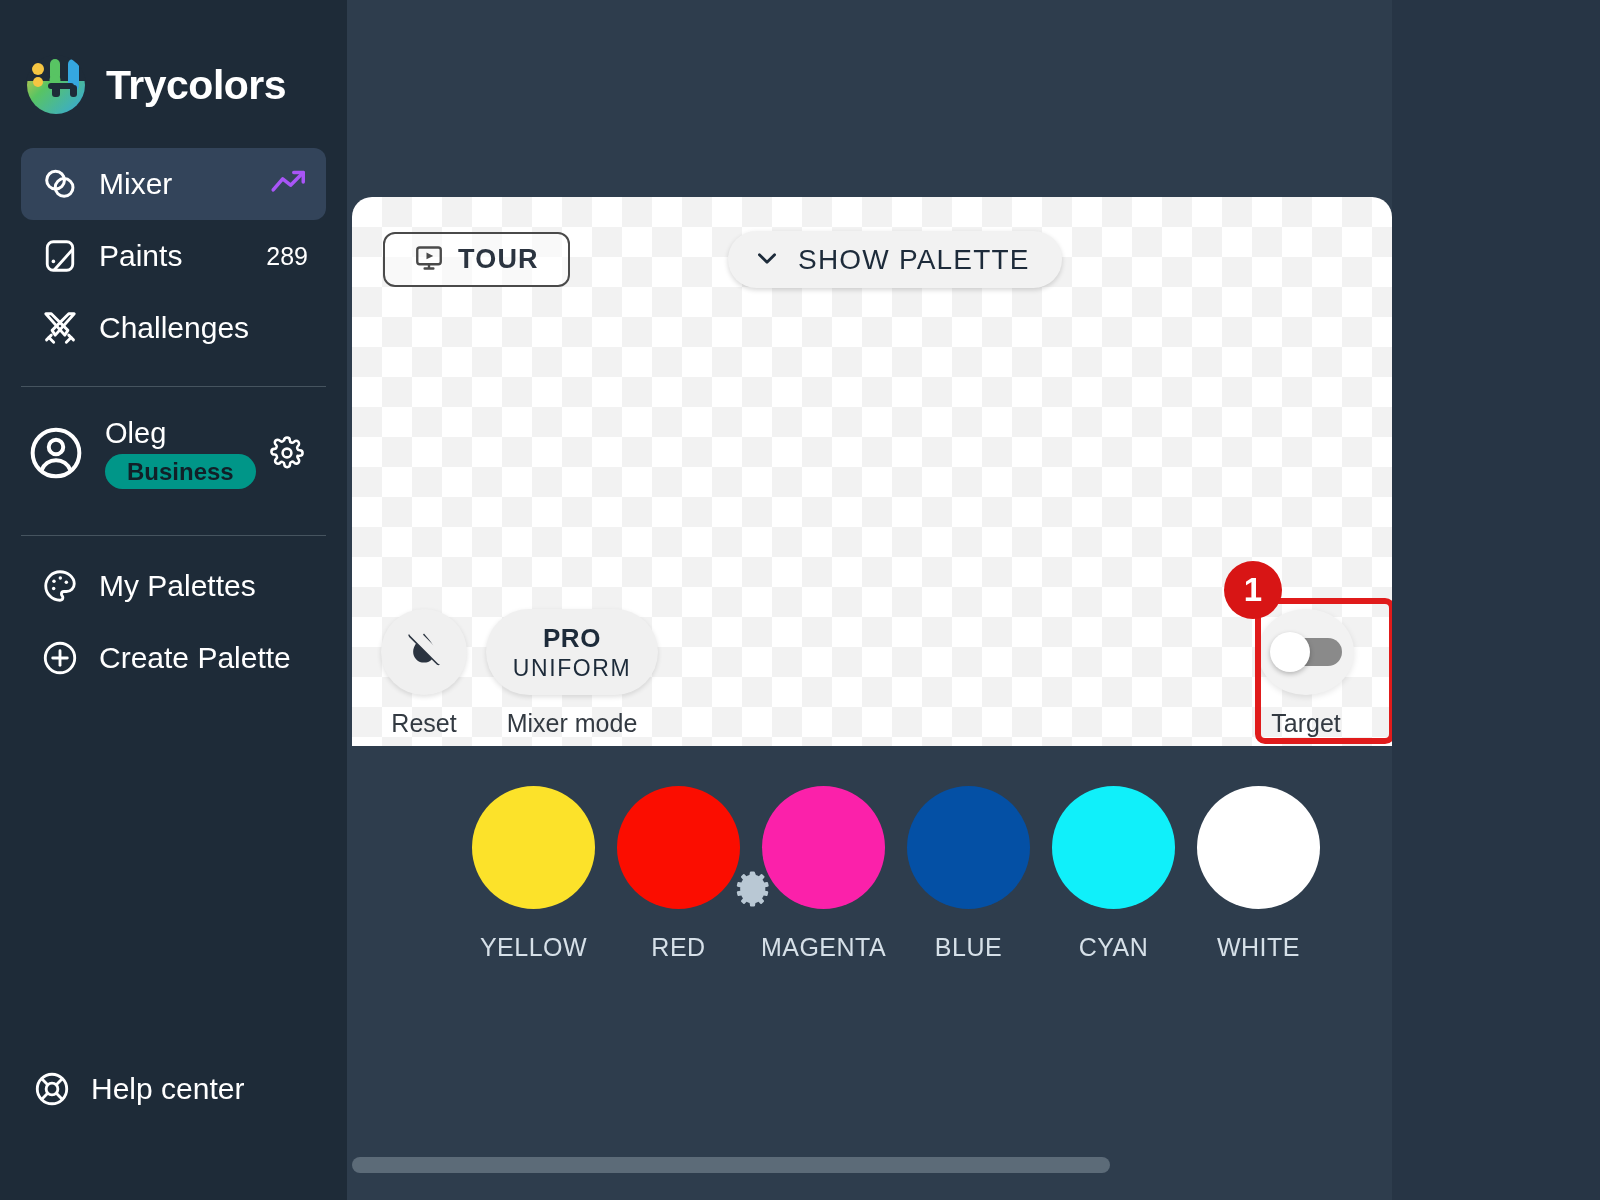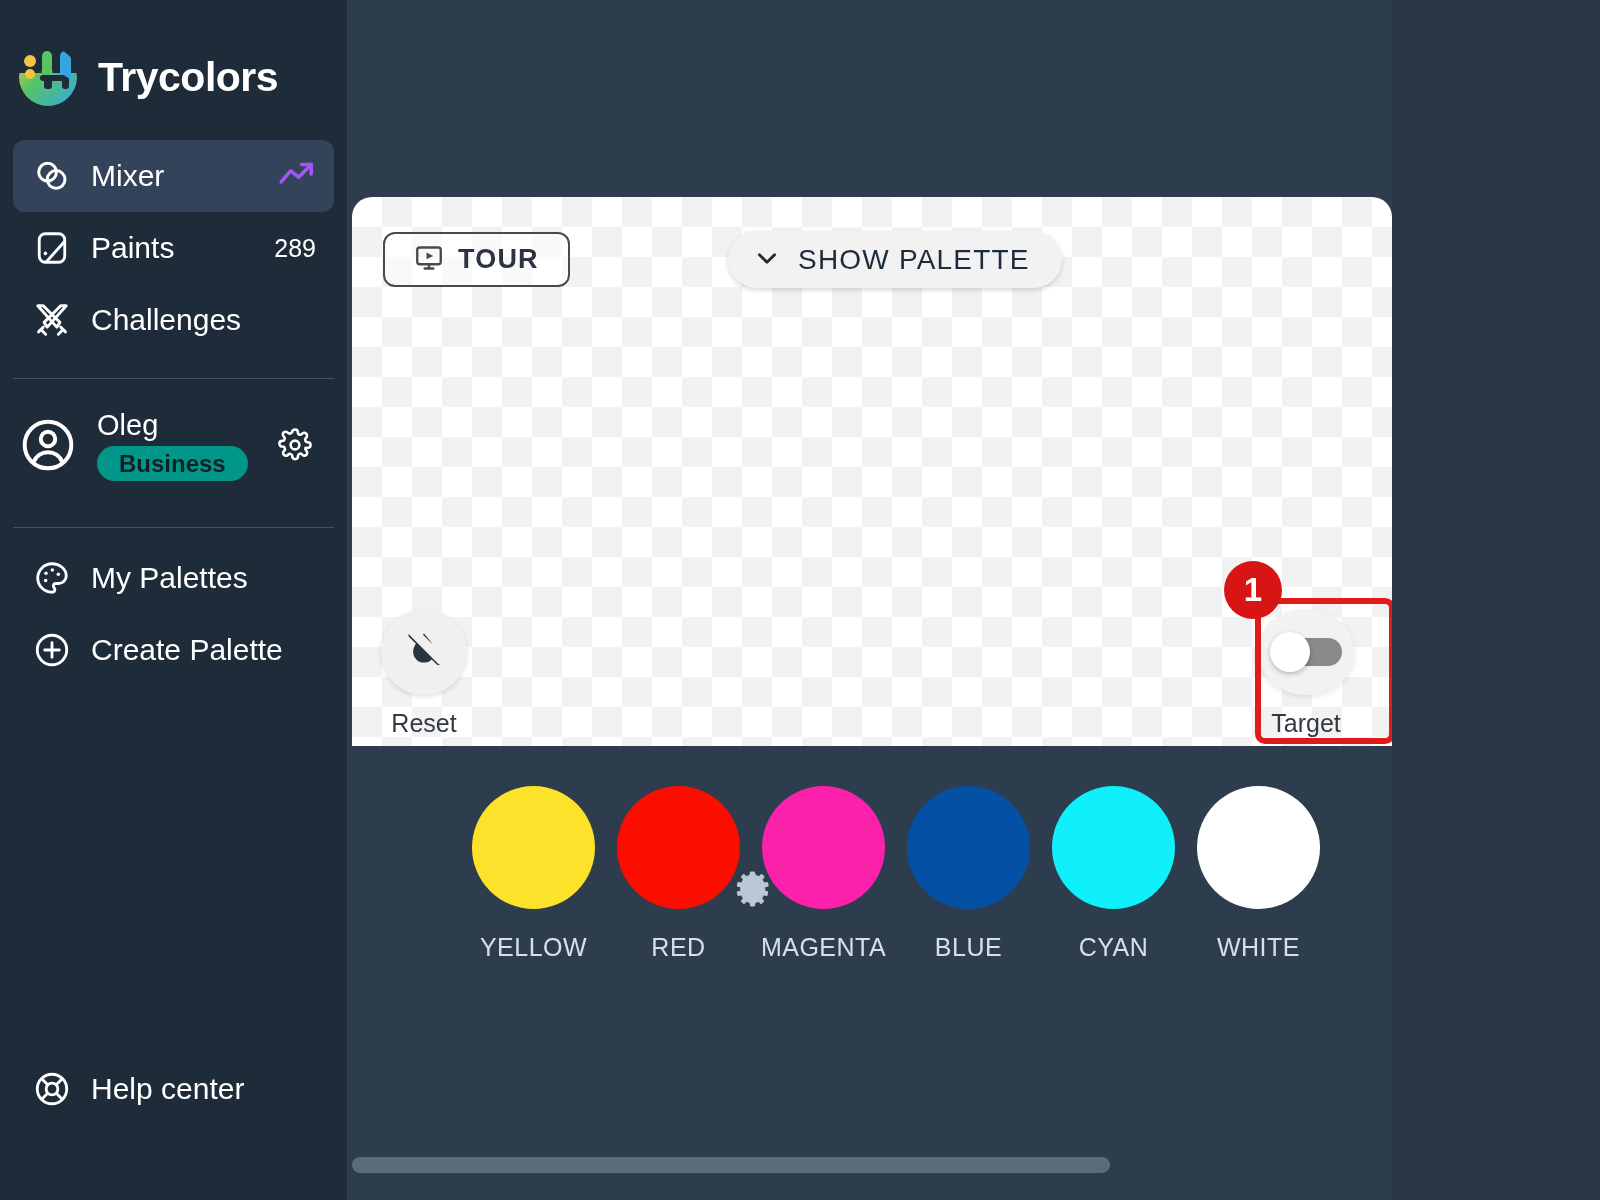--- a/index.html
+++ b/index.html
@@ -19,21 +19,21 @@
     background: #0c1116;
   }
 
   
   #sidebar {
     position: absolute;
     left: 0; top: 0;
     width: 347px;
     height: 1200px;
     background: #1e2b38;
-    padding: 0;
+    padding: 8px;
   }
 
   .brand {
     display: flex;
     align-items: center;
     gap: 20px;
     padding: 42px 0 0 18px;
     height: 112px;
   }
   .brand-logo {
@@ -572,20 +572,27 @@
             <svg width="42" height="42" viewBox="0 0 24 24">
               <path d="M12 2.6c3.1 3.8 6.2 6.9 6.2 10.4A6.2 6.2 0 0 1 12 19.2a6.2 6.2 0 0 1-6.2-6.2C5.8 9.5 8.9 6.4 12 2.6z" fill="#2b3440"></path>
               <path d="M4.4 3.6 L20.2 19.4" stroke="#2b3440" stroke-width="2.6" stroke-linecap="round"></path>
               <path d="M4.4 3.6 L20.2 19.4" stroke="#f0f0f0" stroke-width="5.6" stroke-linecap="round" transform="translate(1.7,-1.7)"></path>
             </svg>
           </span>
         </span>
         <span class="ctl-caption">Reset</span>
       </div>
 
+      <div class="ctl-mixer-mode">
+        <span class="ctl-pill">
+          <span class="ctl-pill-top">PRO</span>
+          <span class="ctl-pill-bottom">UNIFORM</span>
+        </span>
+        <span class="ctl-caption">Mixer mode</span>
+      </div>
 
       <div class="ctl-target">
         <span class="toggle-wrap">
           <span class="toggle">
             <span class="toggle-track"></span>
             <span class="toggle-knob"></span>
           </span>
         </span>
         <span class="ctl-caption">Target</span>
       </div>

